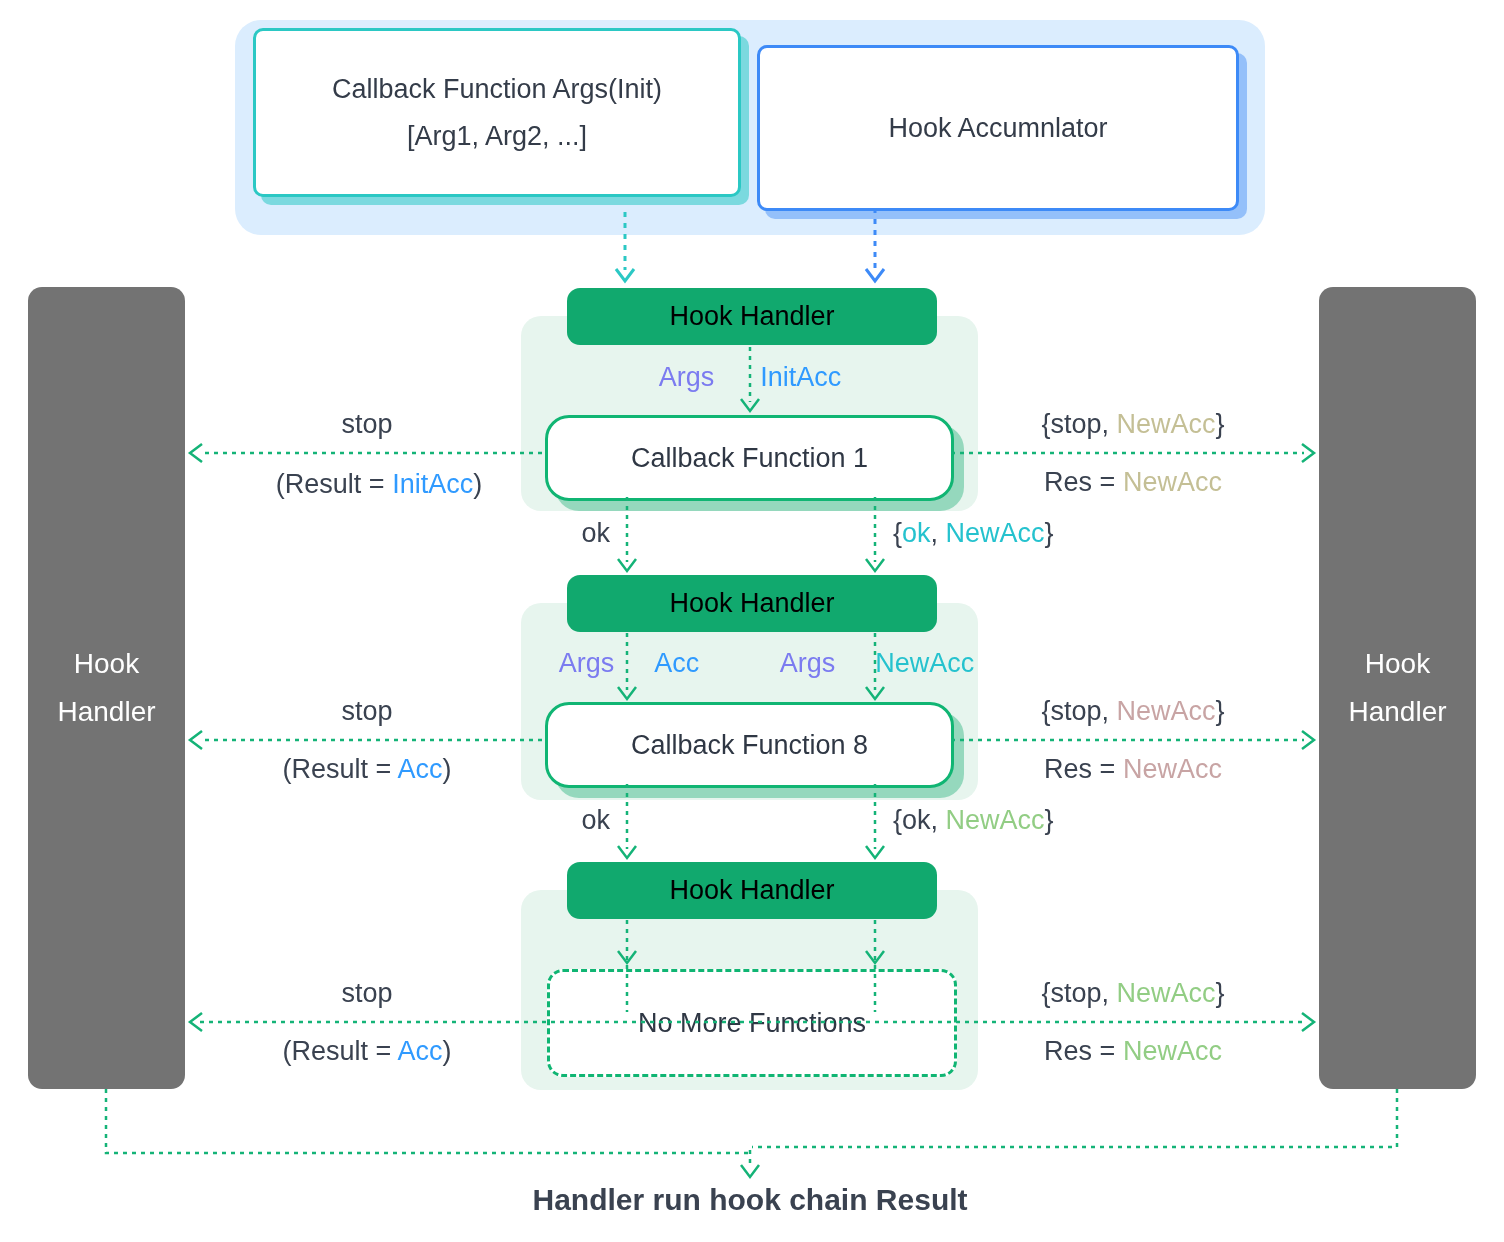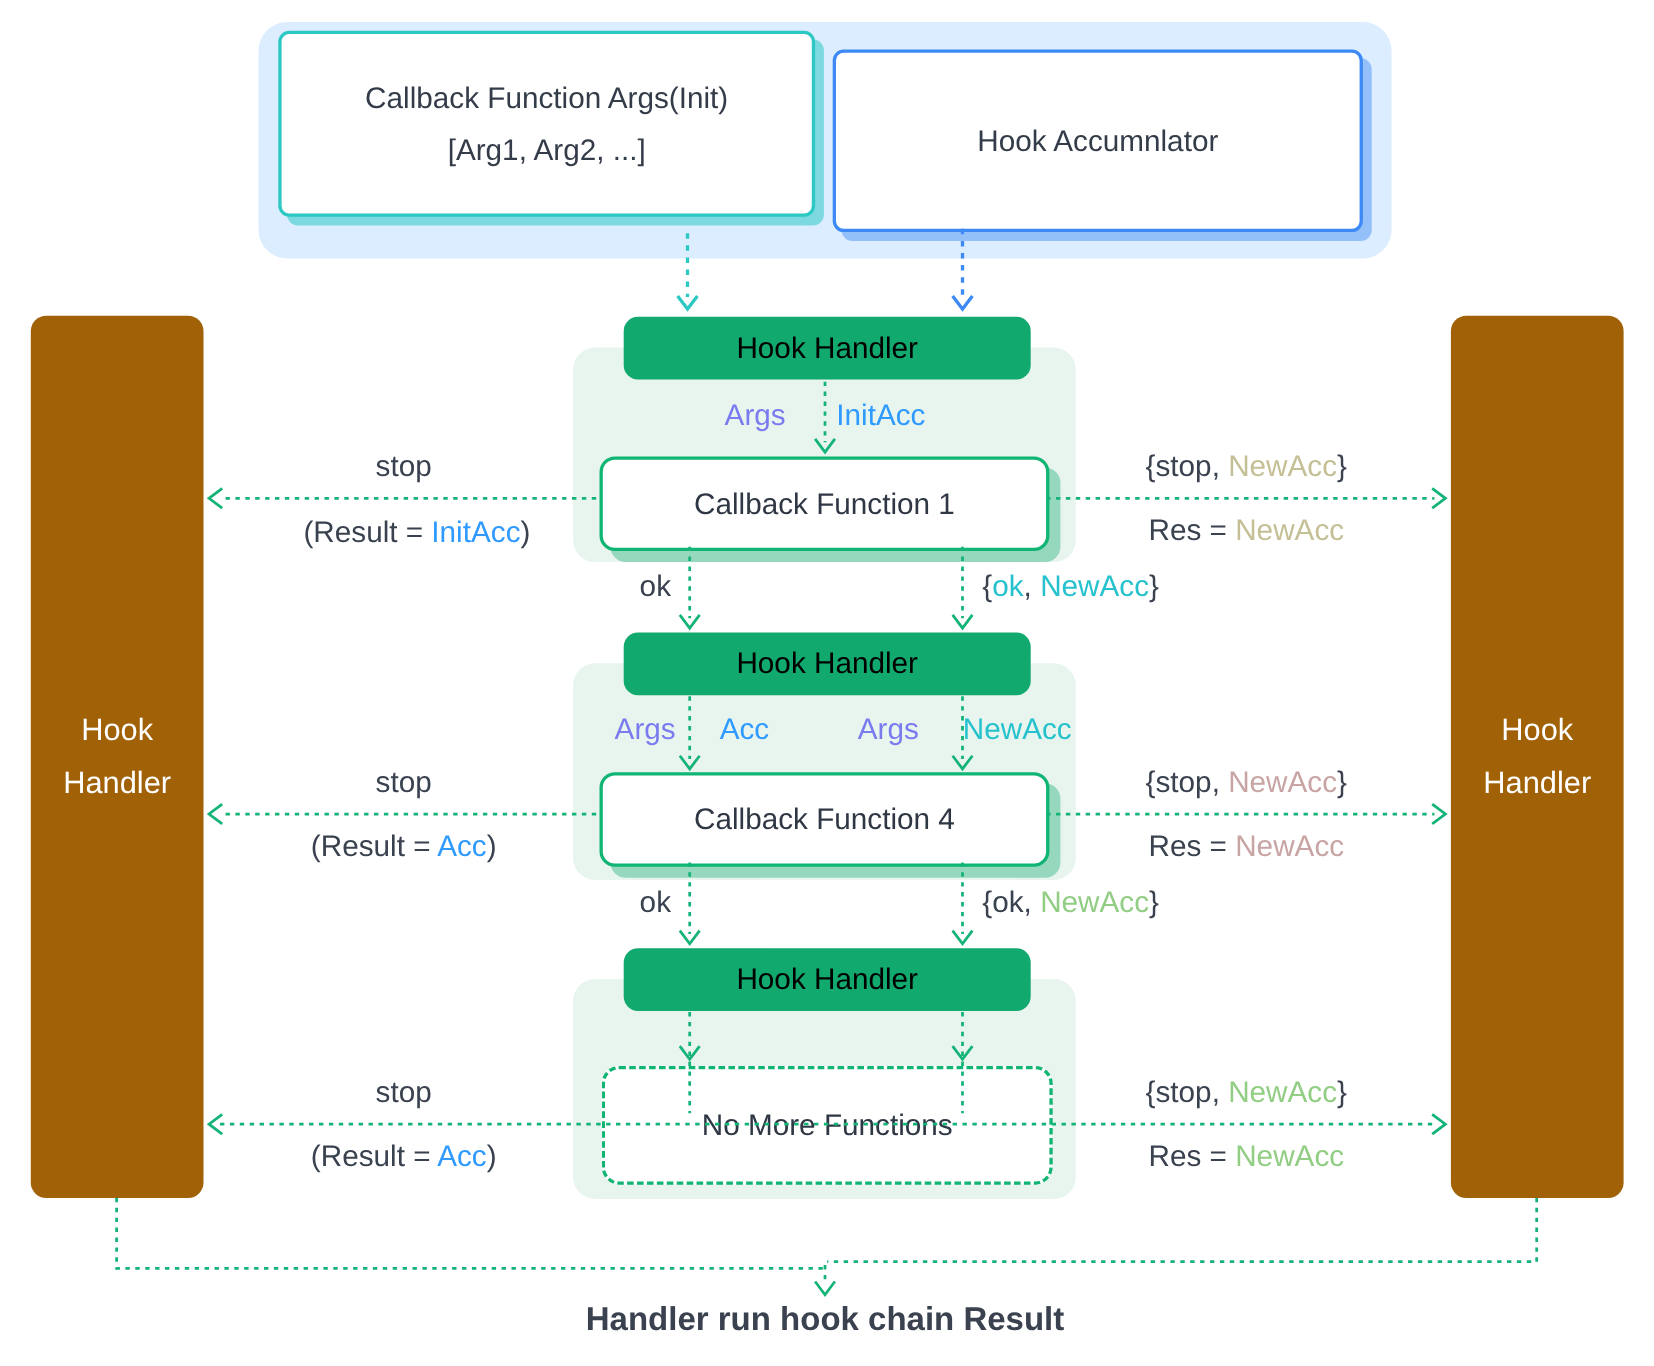--- a/index.html
+++ b/index.html
@@ -11,39 +11,39 @@
            background:#DBEDFE;border-radius:26px;}
   .tbox{position:absolute;background:#fff;border-radius:10px;display:flex;
         flex-direction:column;justify-content:center;align-items:center;
         font-size:27px;color:#343C49;line-height:47px;text-align:center;}
   .tbox1{left:253px;top:28px;width:482px;height:163px;
          border:3px solid #2BC8C4;box-shadow:8px 8px 0 rgba(43,200,196,.55);}
   .tbox2{left:757px;top:45px;width:476px;height:160px;
          border:3px solid #3D8AF7;box-shadow:8px 8px 0 rgba(61,138,247,.45);}
 
   
-  .siderect{position:absolute;top:287px;width:157px;height:802px;background:#a16207;
+  .siderect{position:absolute;top:287px;width:157px;height:802px;background:#737373;
             border-radius:14px;color:#fff;font-size:28px;line-height:48px;
             display:flex;flex-direction:column;justify-content:center;align-items:center;text-align:right;}
   .sideleft{left:28px;}
   .sideright{left:1319px;}
 
   
   .rowbg{position:absolute;left:521px;width:457px;background:#E7F5EE;border-radius:20px;}
   .rowbg1{top:316px;height:195px;}
   .rowbg2{top:603px;height:197px;}
   .rowbg3{top:890px;height:200px;}
 
   .pill{position:absolute;left:567px;width:370px;height:57px;background:#11A96E;
         border-radius:13px;color:#000000;font-size:27px;display:flex;align-items:center;
         justify-content:center;}
   .pill1{top:288px;} .pill2{top:575px;} .pill3{top:862px;}
 
   .cbox{position:absolute;left:545px;width:403px;height:80px;background:#fff;
-        border:3px solid #10B573;border-radius:14px;display:flex;align-items:center;
+        border:3px solid #10B573;border-radius:24px;display:flex;align-items:center;
         justify-content:center;font-size:27px;color:#2F3744;
         box-shadow:10px 10px 0 rgba(17,169,110,.38);}
   .cbox1{top:415px;} .cbox2{top:702px;}
   .nbox{position:absolute;left:547px;top:969px;width:404px;height:102px;background:#fff;
         border:3px dashed #10B573;border-radius:16px;display:flex;align-items:center;
         justify-content:center;font-size:27px;color:#2F3744;}
 
   
   .lbl{position:absolute;font-size:27px;color:#3A4250;white-space:nowrap;}
   .ctr{transform:translateX(-50%);}
@@ -90,21 +90,21 @@
 
   <div class="rowbg rowbg1"></div>
   <div class="rowbg rowbg2"></div>
   <div class="rowbg rowbg3"></div>
 
   <div class="pill pill1">Hook Handler</div>
   <div class="pill pill2">Hook Handler</div>
   <div class="pill pill3">Hook Handler</div>
 
   <div class="cbox cbox1">Callback Function 1</div>
-  <div class="cbox cbox2">Callback Function 4</div>
+  <div class="cbox cbox2">Callback Function 8</div>
   <div class="nbox">No More Functions</div>
 
   <div class="lbl ctr pair g46" style="left:750px;top:362px;">
     <span class="c-purple">Args</span>
     <span class="c-blue">InitAcc</span>
   </div>
   <div class="lbl ctr" style="left:367px;top:409px;">stop</div>
   <div class="lbl ctr" style="left:367px;top:469px;margin-left:12px;">
     <span>(Result = </span><span class="c-blue">InitAcc</span><span>)</span>
   </div>

